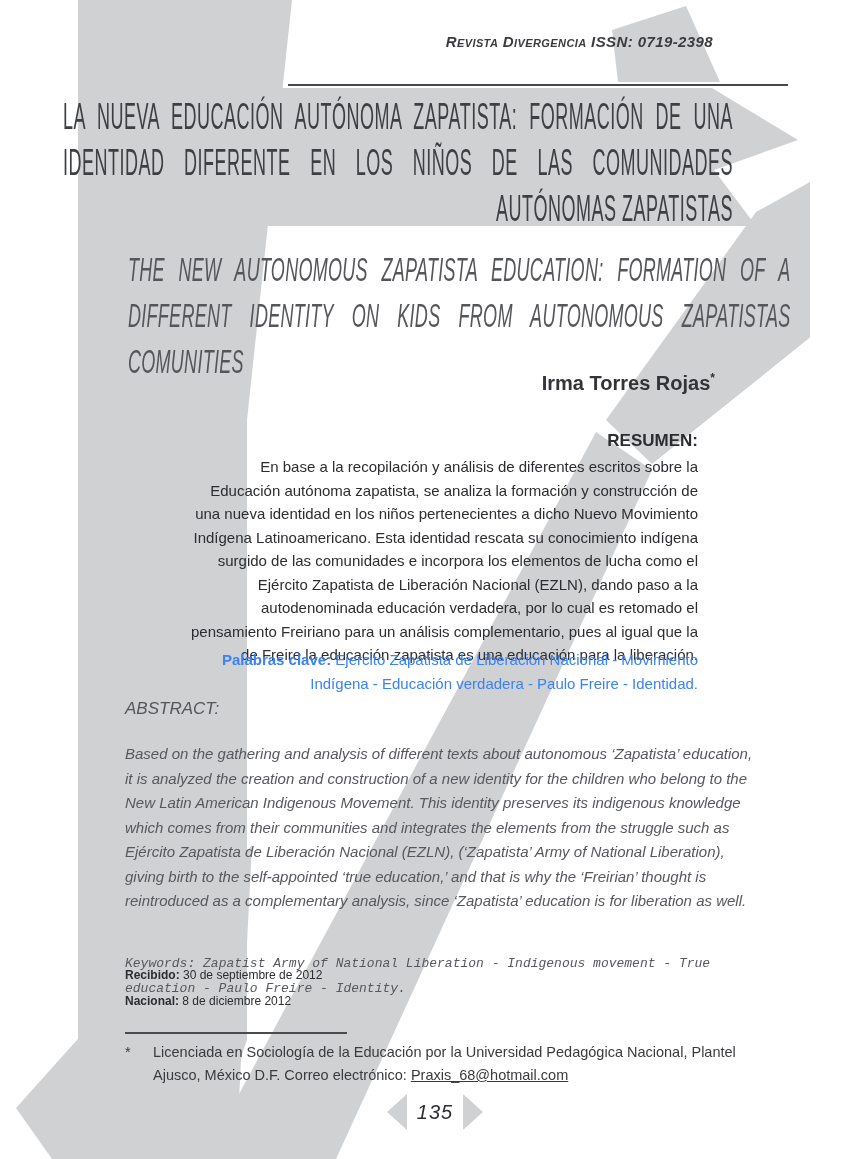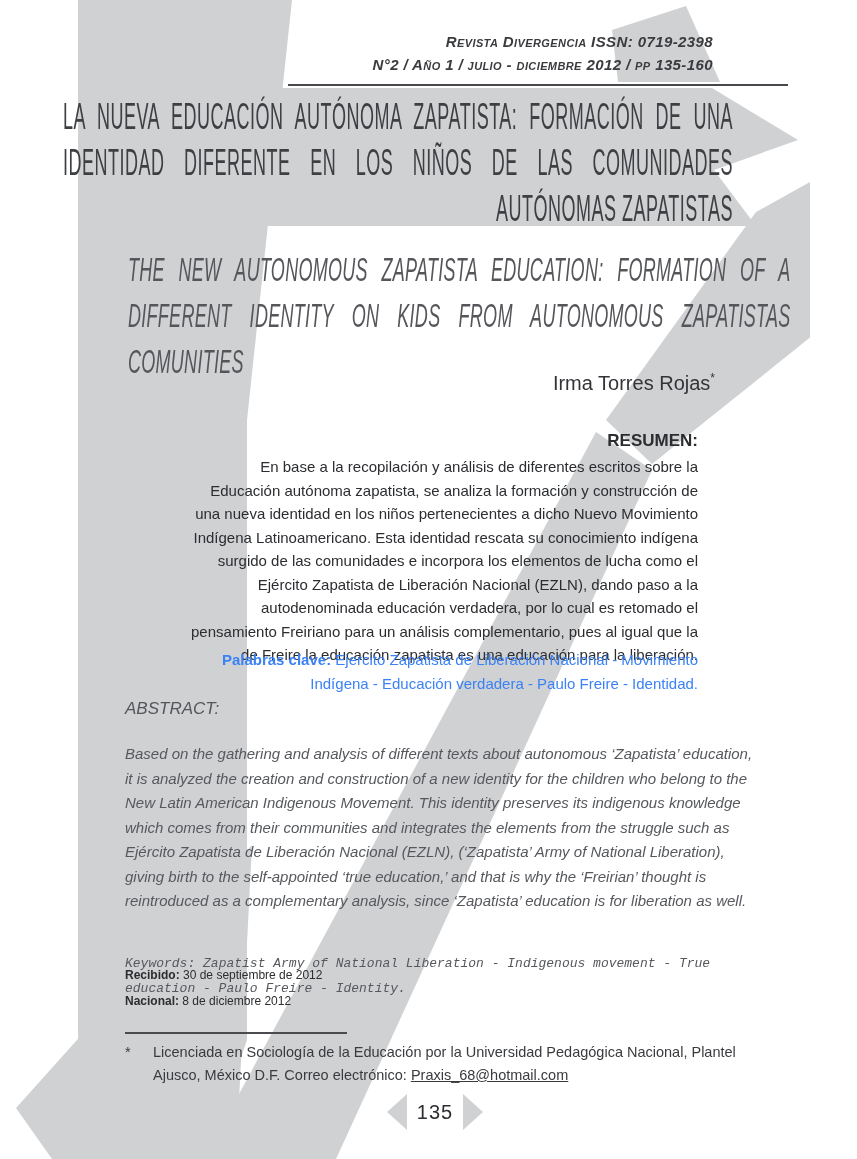--- a/index.html
+++ b/index.html
@@ -47,21 +47,21 @@
     transform-origin:top left;
     font-style:italic;
     font-size:34px;line-height:46px;
     letter-spacing:.5px;
     color:#55565a;
     text-align:justify;
     text-align-last:left;
   }
   .author-line{
     right:95px;top:371px;
-    font-size:20px;font-weight:normal;color:#333437;
+    font-size:20px;font-weight:bold;color:#333437;
     white-space:nowrap;
   }
   .author-line sup{font-size:12px;}
 
   .resumen-heading{
     right:112px;top:431px;
     font-size:17px;font-weight:bold;color:#2c2d30;
   }
   .resumen-body{
     left:190px;right:112px;top:455px;
@@ -107,40 +107,39 @@
     display:flex;
     font-size:14.5px;line-height:23px;color:#3a3b3e;
   }
   .footnote .mark{width:28px;flex:0 0 28px;}
   .footnote a{color:#3a3b3e;text-decoration:underline;}
 
   .pageno{
     left:385px;top:1092px;width:100px;height:40px;
     display:flex;align-items:center;justify-content:center;gap:10px;
   }
-  .pageno .num{font-size:20px;color:#2c2d30;letter-spacing:1px;}
+  .pageno .num{font-size:20px;color:#2c2d30;letter-spacing:1px;font-style:italic;}
   .tri{display:block;}
 </style>
 </head>
 <body>
 
 <div class="page">
 
   <svg class="bg-art" viewBox="0 0 857 1159" xmlns="http://www.w3.org/2000/svg">
     <polygon points="78,0 292,0 247,420 247,1040 206,1159 78,1159" fill="#d0d1d3"></polygon>
     <polygon points="16,1108 252,845 236,1159 52,1159" fill="#d0d1d3"></polygon>
     <polygon points="612,30 686,6 720,82 618,82" fill="#d0d1d3"></polygon>
     <polygon points="250,88 712,88 798,140 714,170 756,226 250,226" fill="#d0d1d3"></polygon>
     <polygon points="756,212 857,156 857,300 652,464 606,420" fill="#d0d1d3"></polygon>
     <polygon points="204,1159 596,432 652,470 336,1159" fill="#d0d1d3"></polygon>
   </svg>
 
   <div class="abs header-block">
     <div>Revista Divergencia ISSN: 0719-2398</div>
-    <div>N°2 / Año 1 / julio - diciembre 2012 / pp 135-160</div>
   </div>
   <div class="abs header-rule"></div>
 
   <div class="abs title-es">LA NUEVA EDUCACIÓN AUTÓNOMA ZAPATISTA: FORMACIÓN DE UNA IDENTIDAD DIFERENTE EN LOS NIÑOS DE LAS COMUNIDADES AUTÓNOMAS ZAPATISTAS</div>
   <div class="abs title-en">THE NEW AUTONOMOUS ZAPATISTA EDUCATION: FORMATION OF A DIFFERENT IDENTITY ON KIDS FROM AUTONOMOUS ZAPATISTAS COMUNITIES</div>
 
   <div class="abs author-line">
     <span>Irma Torres Rojas</span><sup>*</sup>
   </div>
 

